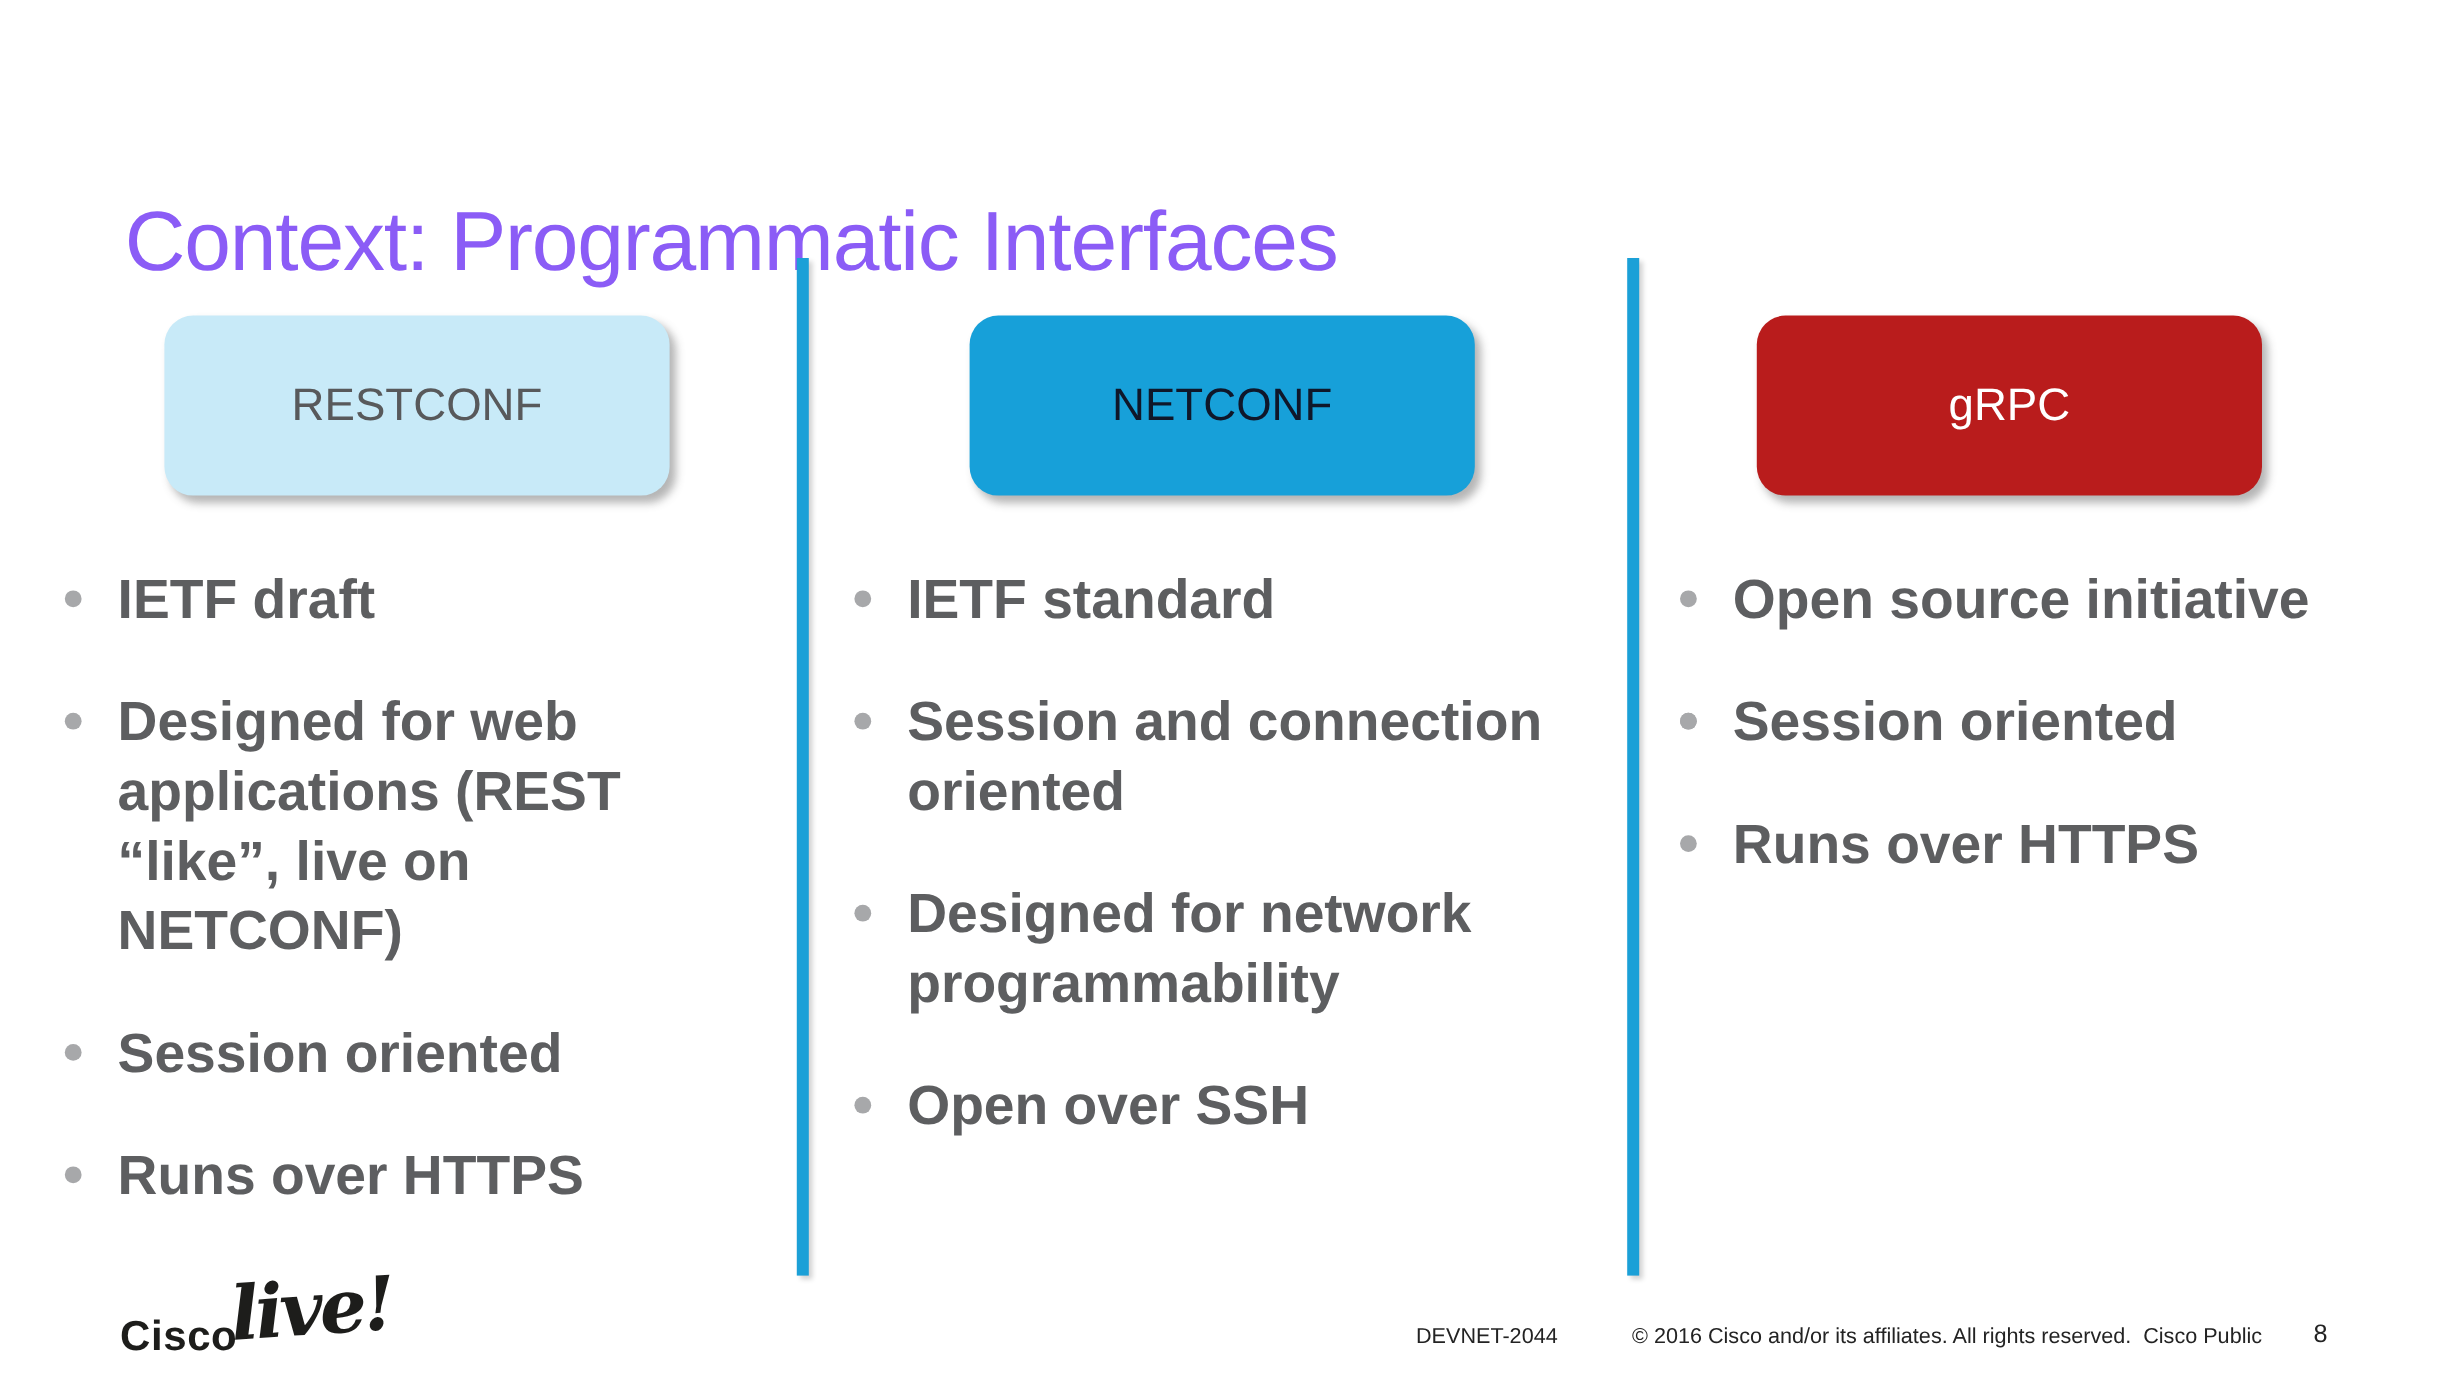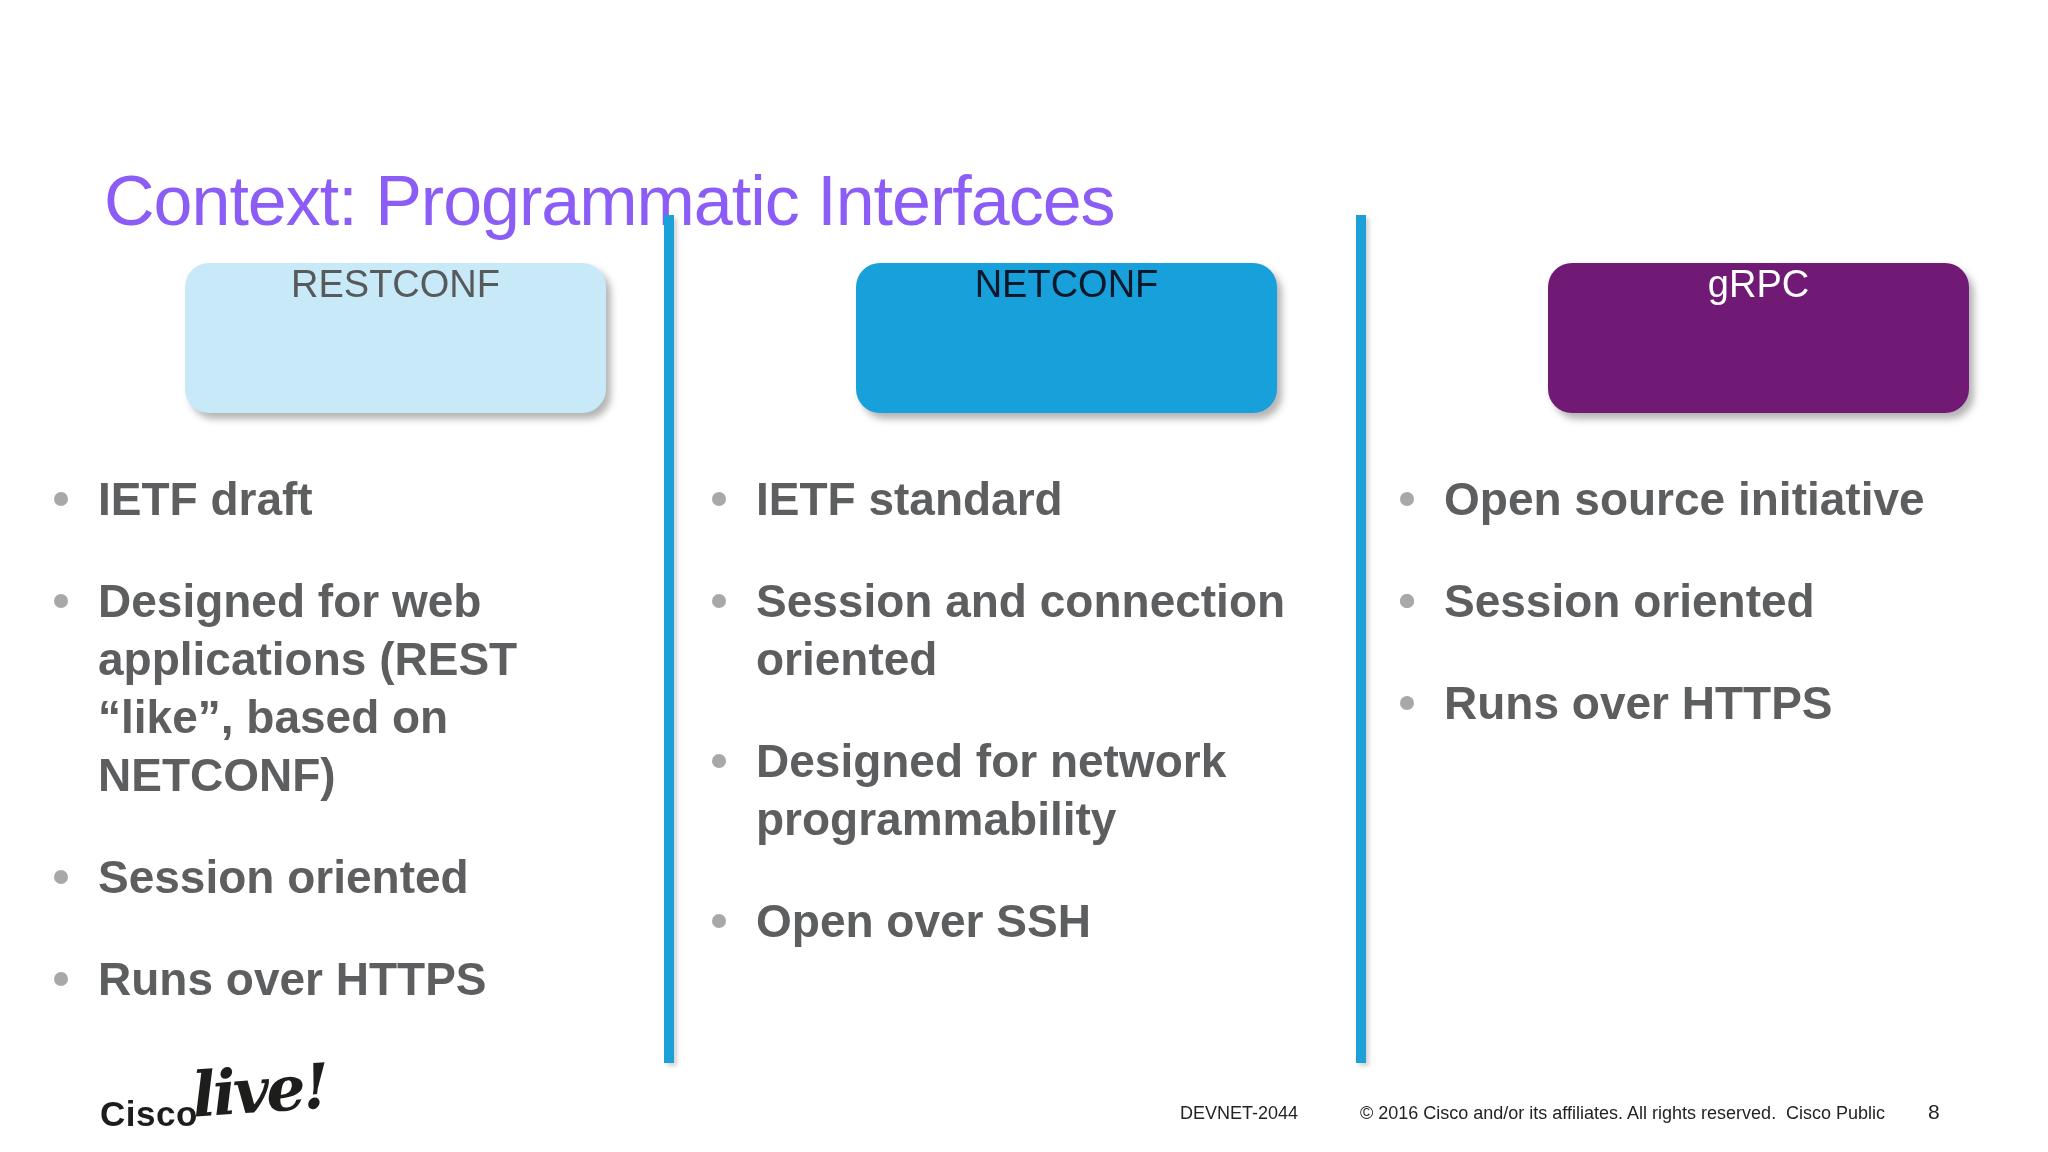--- a/index.html
+++ b/index.html
@@ -29,28 +29,28 @@
     white-space: nowrap;
   }
 
   
   .hbox {
     position: absolute;
     width: 421px;
     height: 150px;
     border-radius: 24px;
     display: flex;
+    align-items: center;
     justify-content: center;
     font-size: 38px;
     box-shadow: 5px 6px 7px rgba(90, 90, 90, 0.45);
-    margin-left: 48px;
   }
   .hbox-restconf { left: 137px;  top: 263px; background: #c8eaf8; color: #58595b; }
   .hbox-netconf  { left: 808px;  top: 263px; background: #17a0d9; color: #0f172a; }
-  .hbox-grpc     { left: 1500px; top: 263px; background: #701a75; color: #ffffff; }
+  .hbox-grpc     { left: 1464px; top: 263px; background: #b91c1c; color: #ffffff; }
 
   
   .divider {
     position: absolute;
     top: 215px;
     width: 10px;
     height: 848px;
     background: #1ba0d7;
     box-shadow: 3px 3px 4px rgba(0, 0, 0, 0.18);
   }
@@ -142,21 +142,21 @@
 </div>
 <div class="hbox hbox-grpc">
   <span>gRPC</span>
 </div>
 
 <div class="divider divider-1"></div>
 <div class="divider divider-2"></div>
 
 <ul class="blist blist-1">
   <li><span class="bullet-dot"></span><span>IETF draft</span></li>
-  <li><span class="bullet-dot"></span><span>Designed for web applications (REST “like”, based on NETCONF)</span></li>
+  <li><span class="bullet-dot"></span><span>Designed for web applications (REST “like”, live on NETCONF)</span></li>
   <li><span class="bullet-dot"></span><span>Session oriented</span></li>
   <li><span class="bullet-dot"></span><span>Runs over HTTPS</span></li>
 </ul>
 
 <ul class="blist blist-2">
   <li><span class="bullet-dot"></span><span>IETF standard</span></li>
   <li><span class="bullet-dot"></span><span>Session and connection oriented</span></li>
   <li><span class="bullet-dot"></span><span>Designed for network programmability</span></li>
   <li><span class="bullet-dot"></span><span>Open over SSH</span></li>
 </ul>

